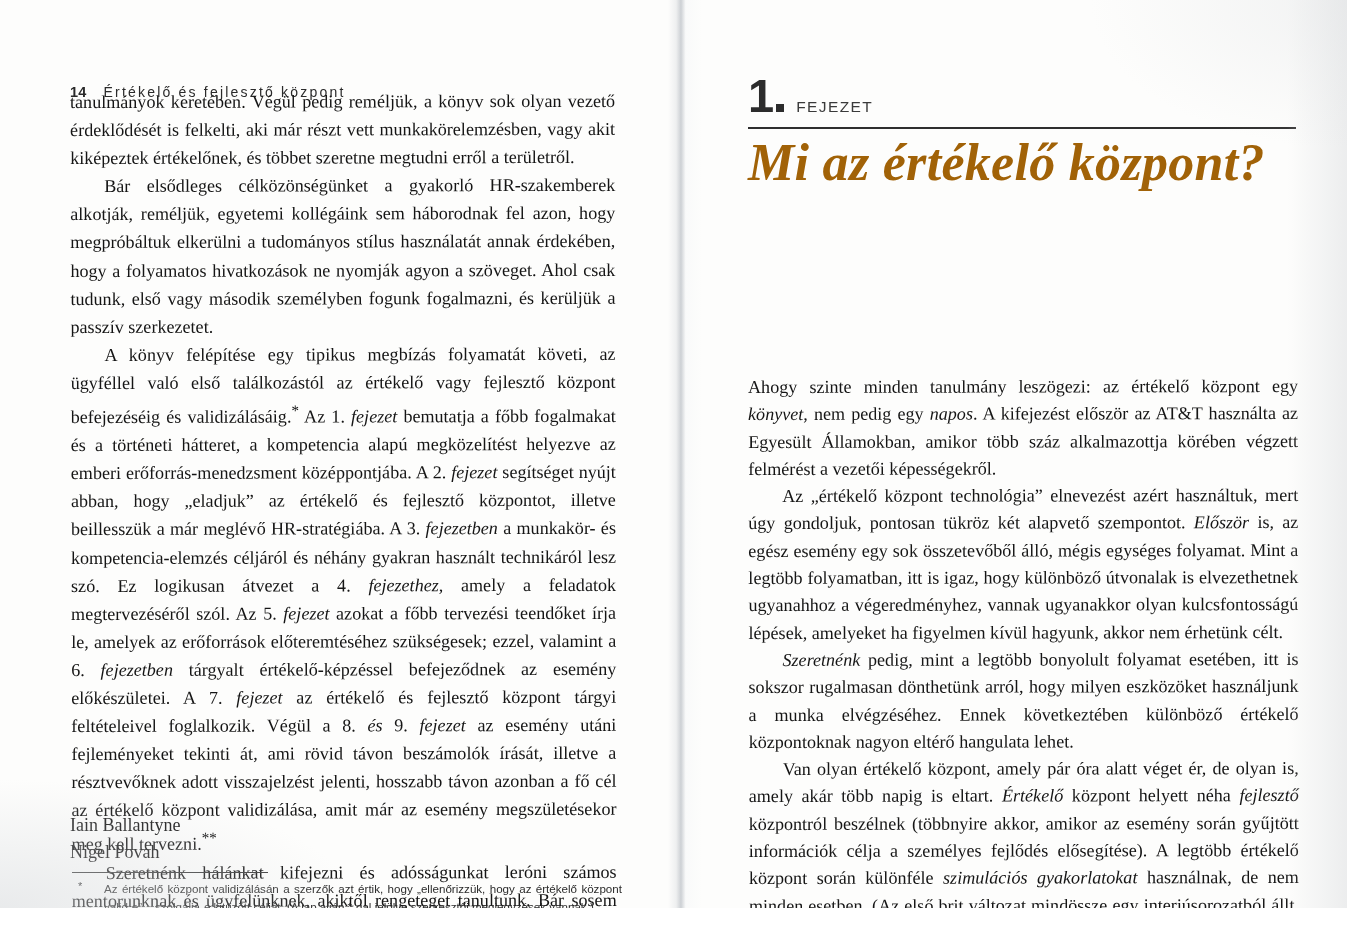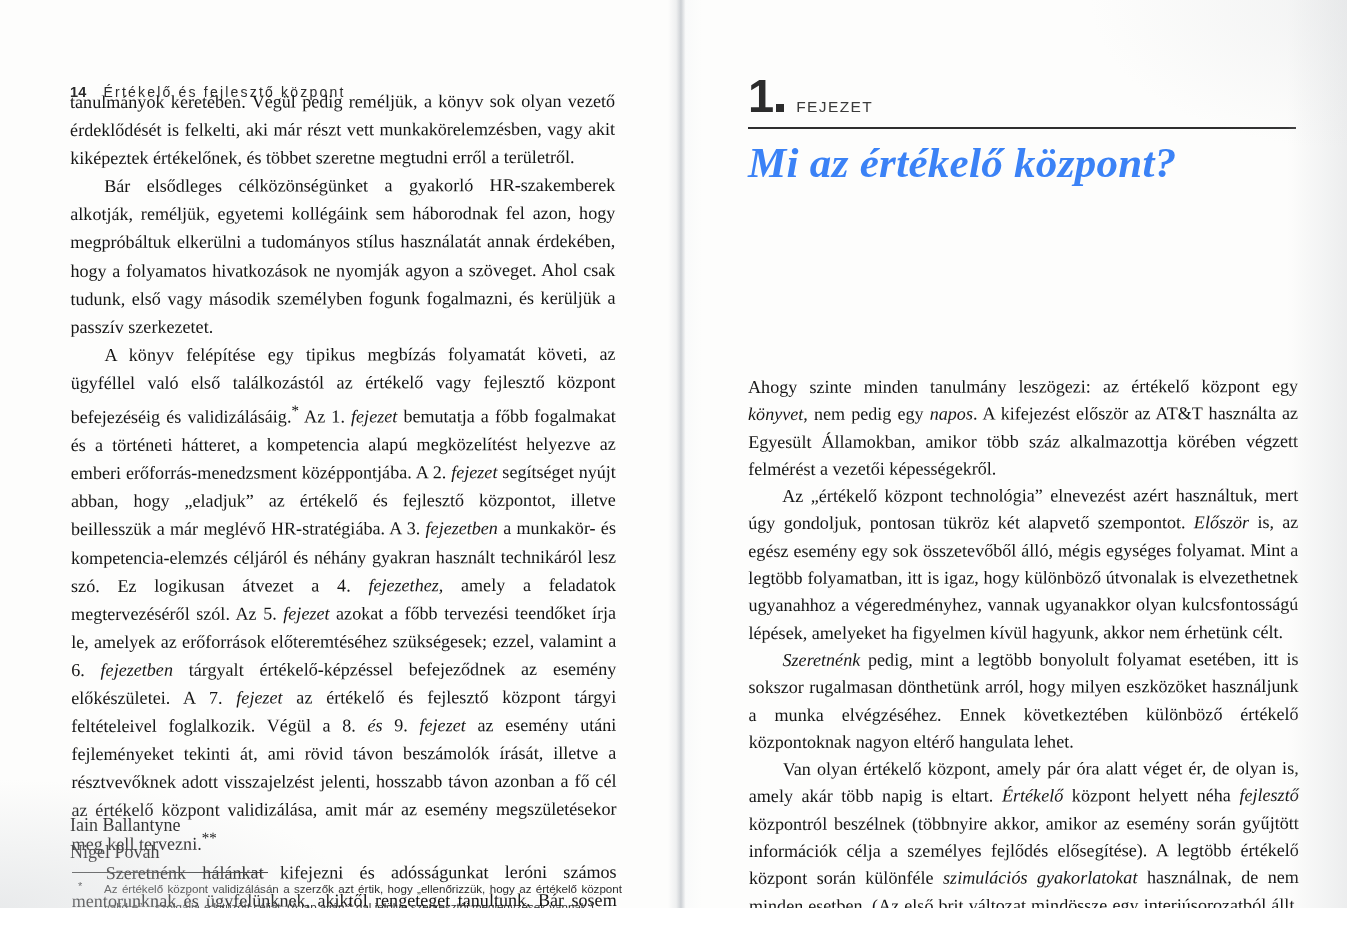--- a/index.html
+++ b/index.html
@@ -187,23 +187,23 @@
     margin-top: 8px;
     width: 548px;
     height: 1.6px;
     background: #2e2e2e;
   }
   .chapter-title {
     margin-top: 11px;
     font-family: "Liberation Serif", "DejaVu Serif", serif;
     font-style: italic;
     font-weight: 700;
-    font-size: 43px;
+    font-size: 52px;
     line-height: 46px;
-    color: #3b82f6;
+    color: #a16207;
     letter-spacing: 0.3px;
   }
 
   .section-head {
     position: absolute;
     left: 48px;
     top: 322px;
     width: 550px;
     font-family: "Liberation Sans", "DejaVu Sans", sans-serif;
     font-size: 23.5px;

